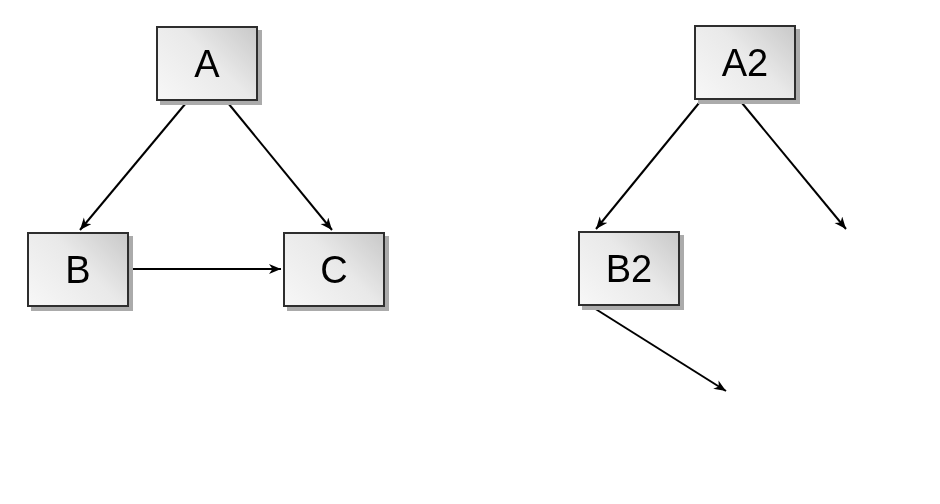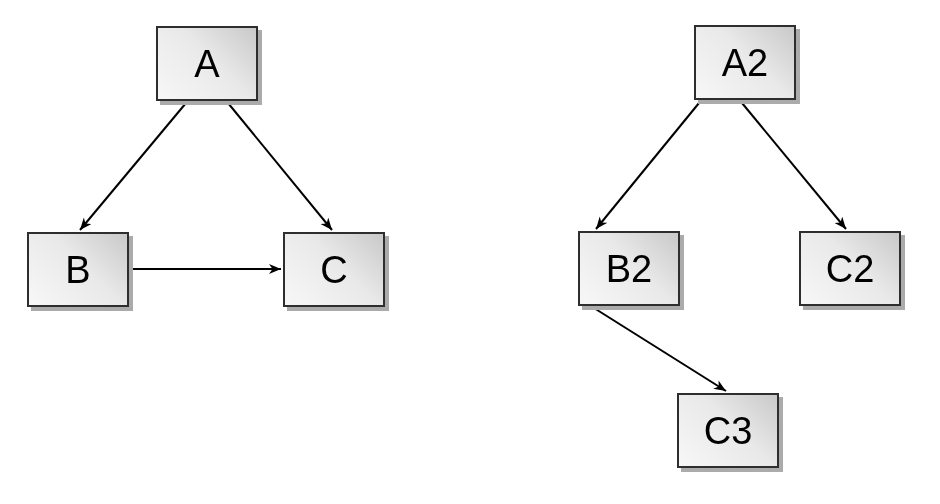--- a/index.html
+++ b/index.html
@@ -84,20 +84,14 @@
   <div class="node pos-c">
     <span class="node-label">C</span>
   </div>
 
   <div class="node pos-a2">
     <span class="node-label">A2</span>
   </div>
   <div class="node pos-b2">
     <span class="node-label">B2</span>
   </div>
-  <div class="node pos-c2">
-    <span class="node-label">C2</span>
-  </div>
-  <div class="node pos-c3">
-    <span class="node-label">C3</span>
-  </div>
 
 </div>
 
 </body></html>

